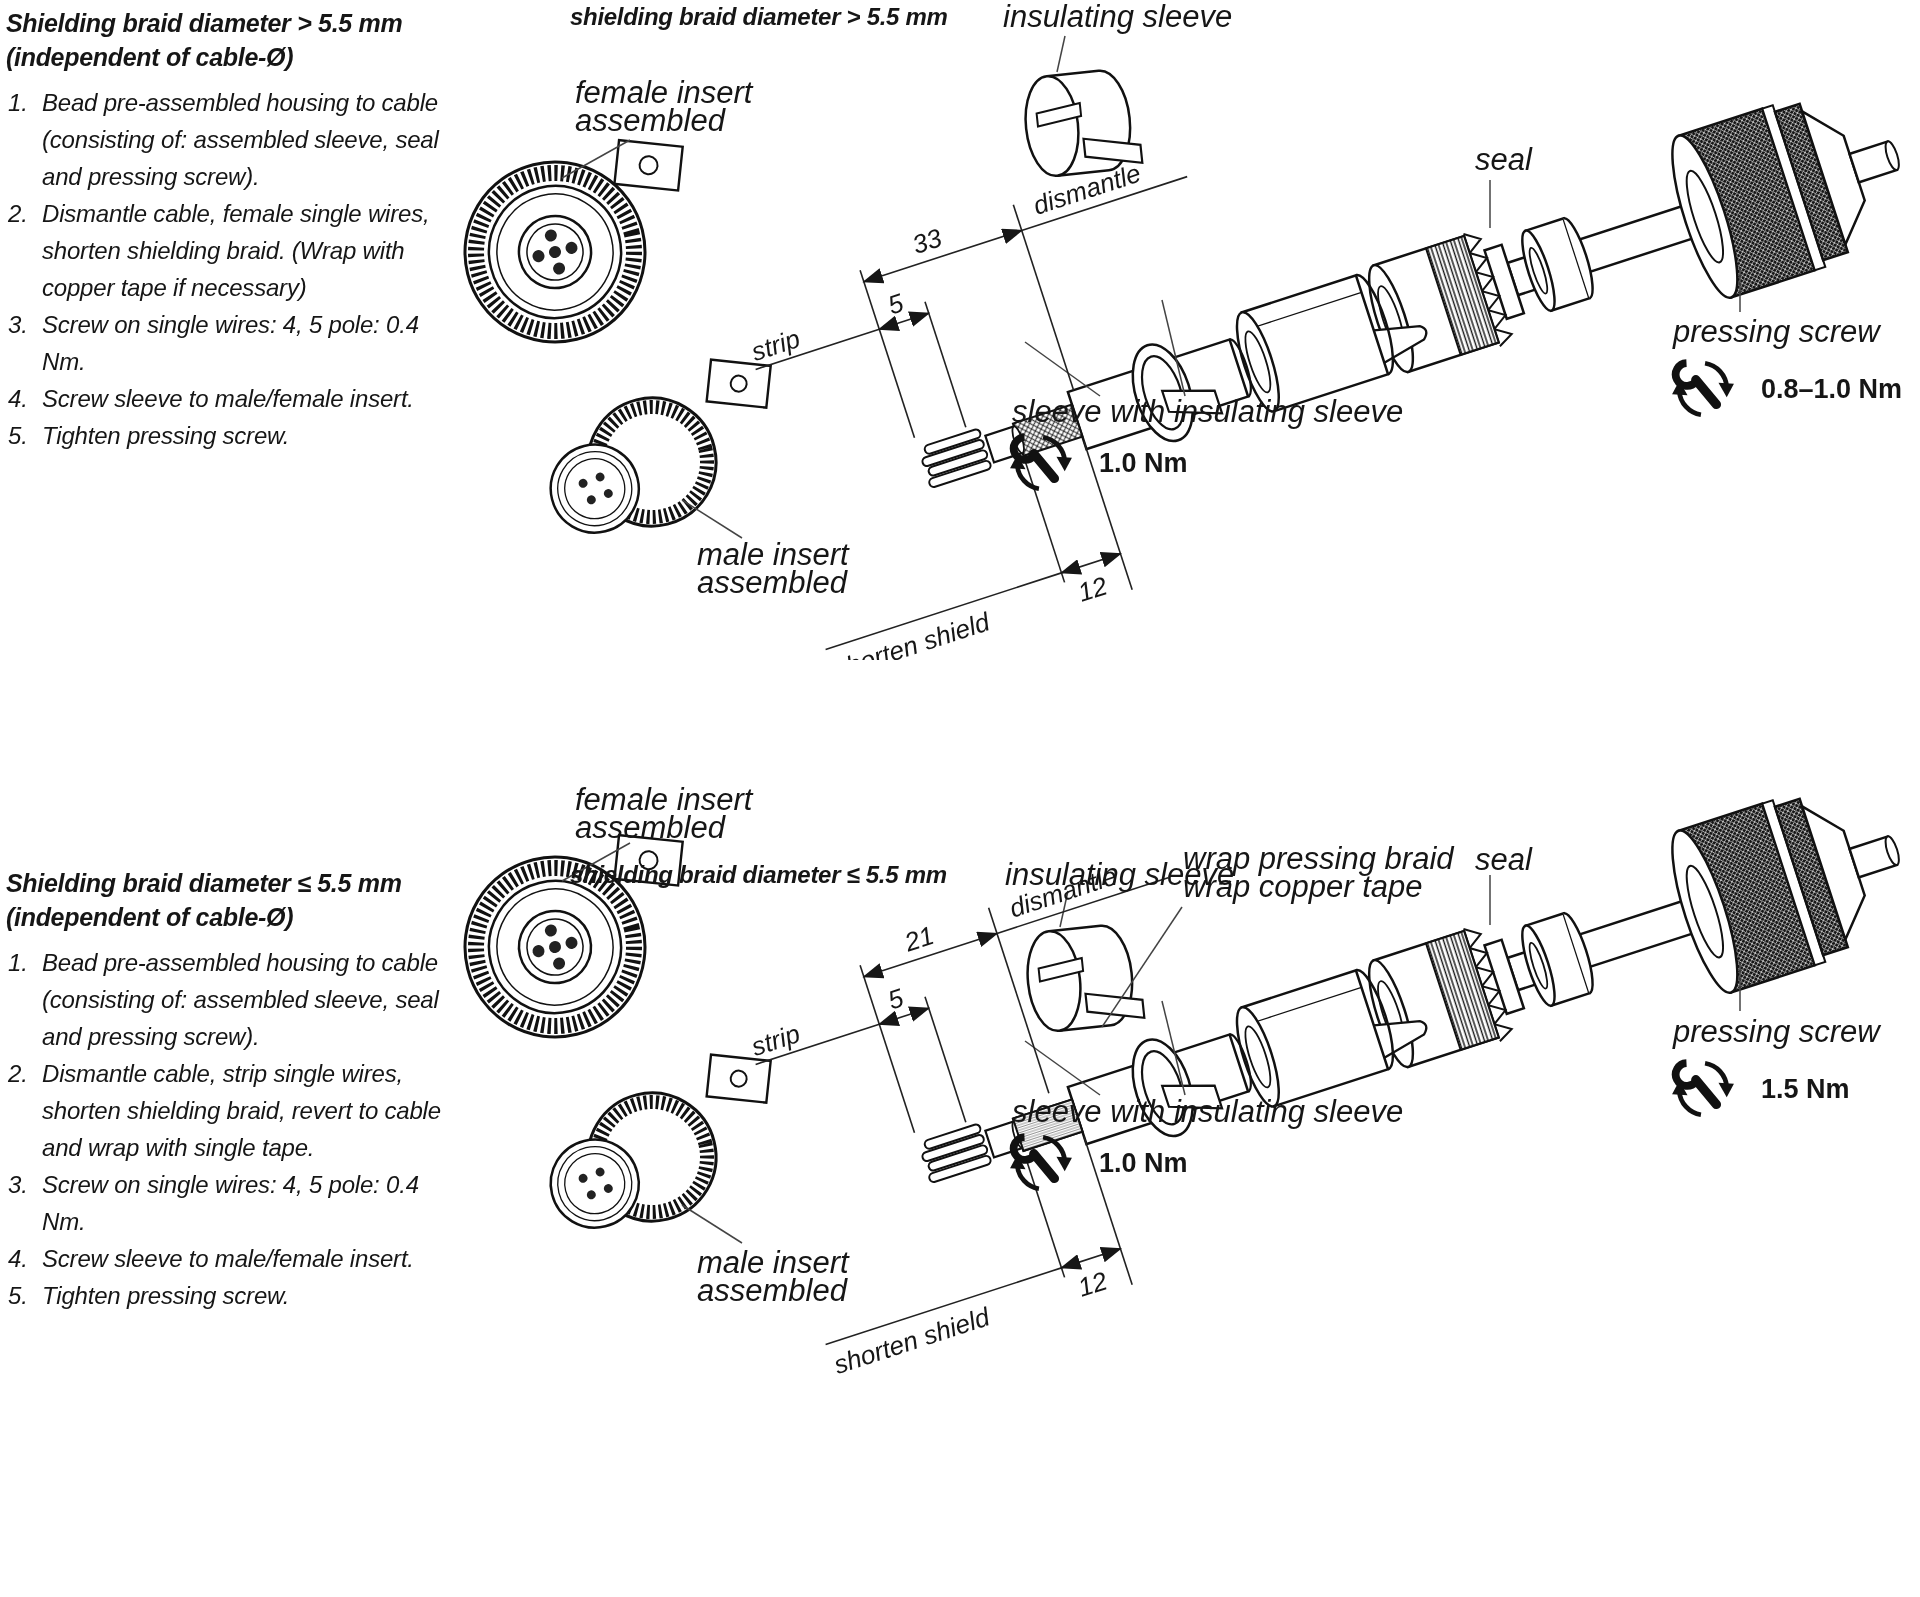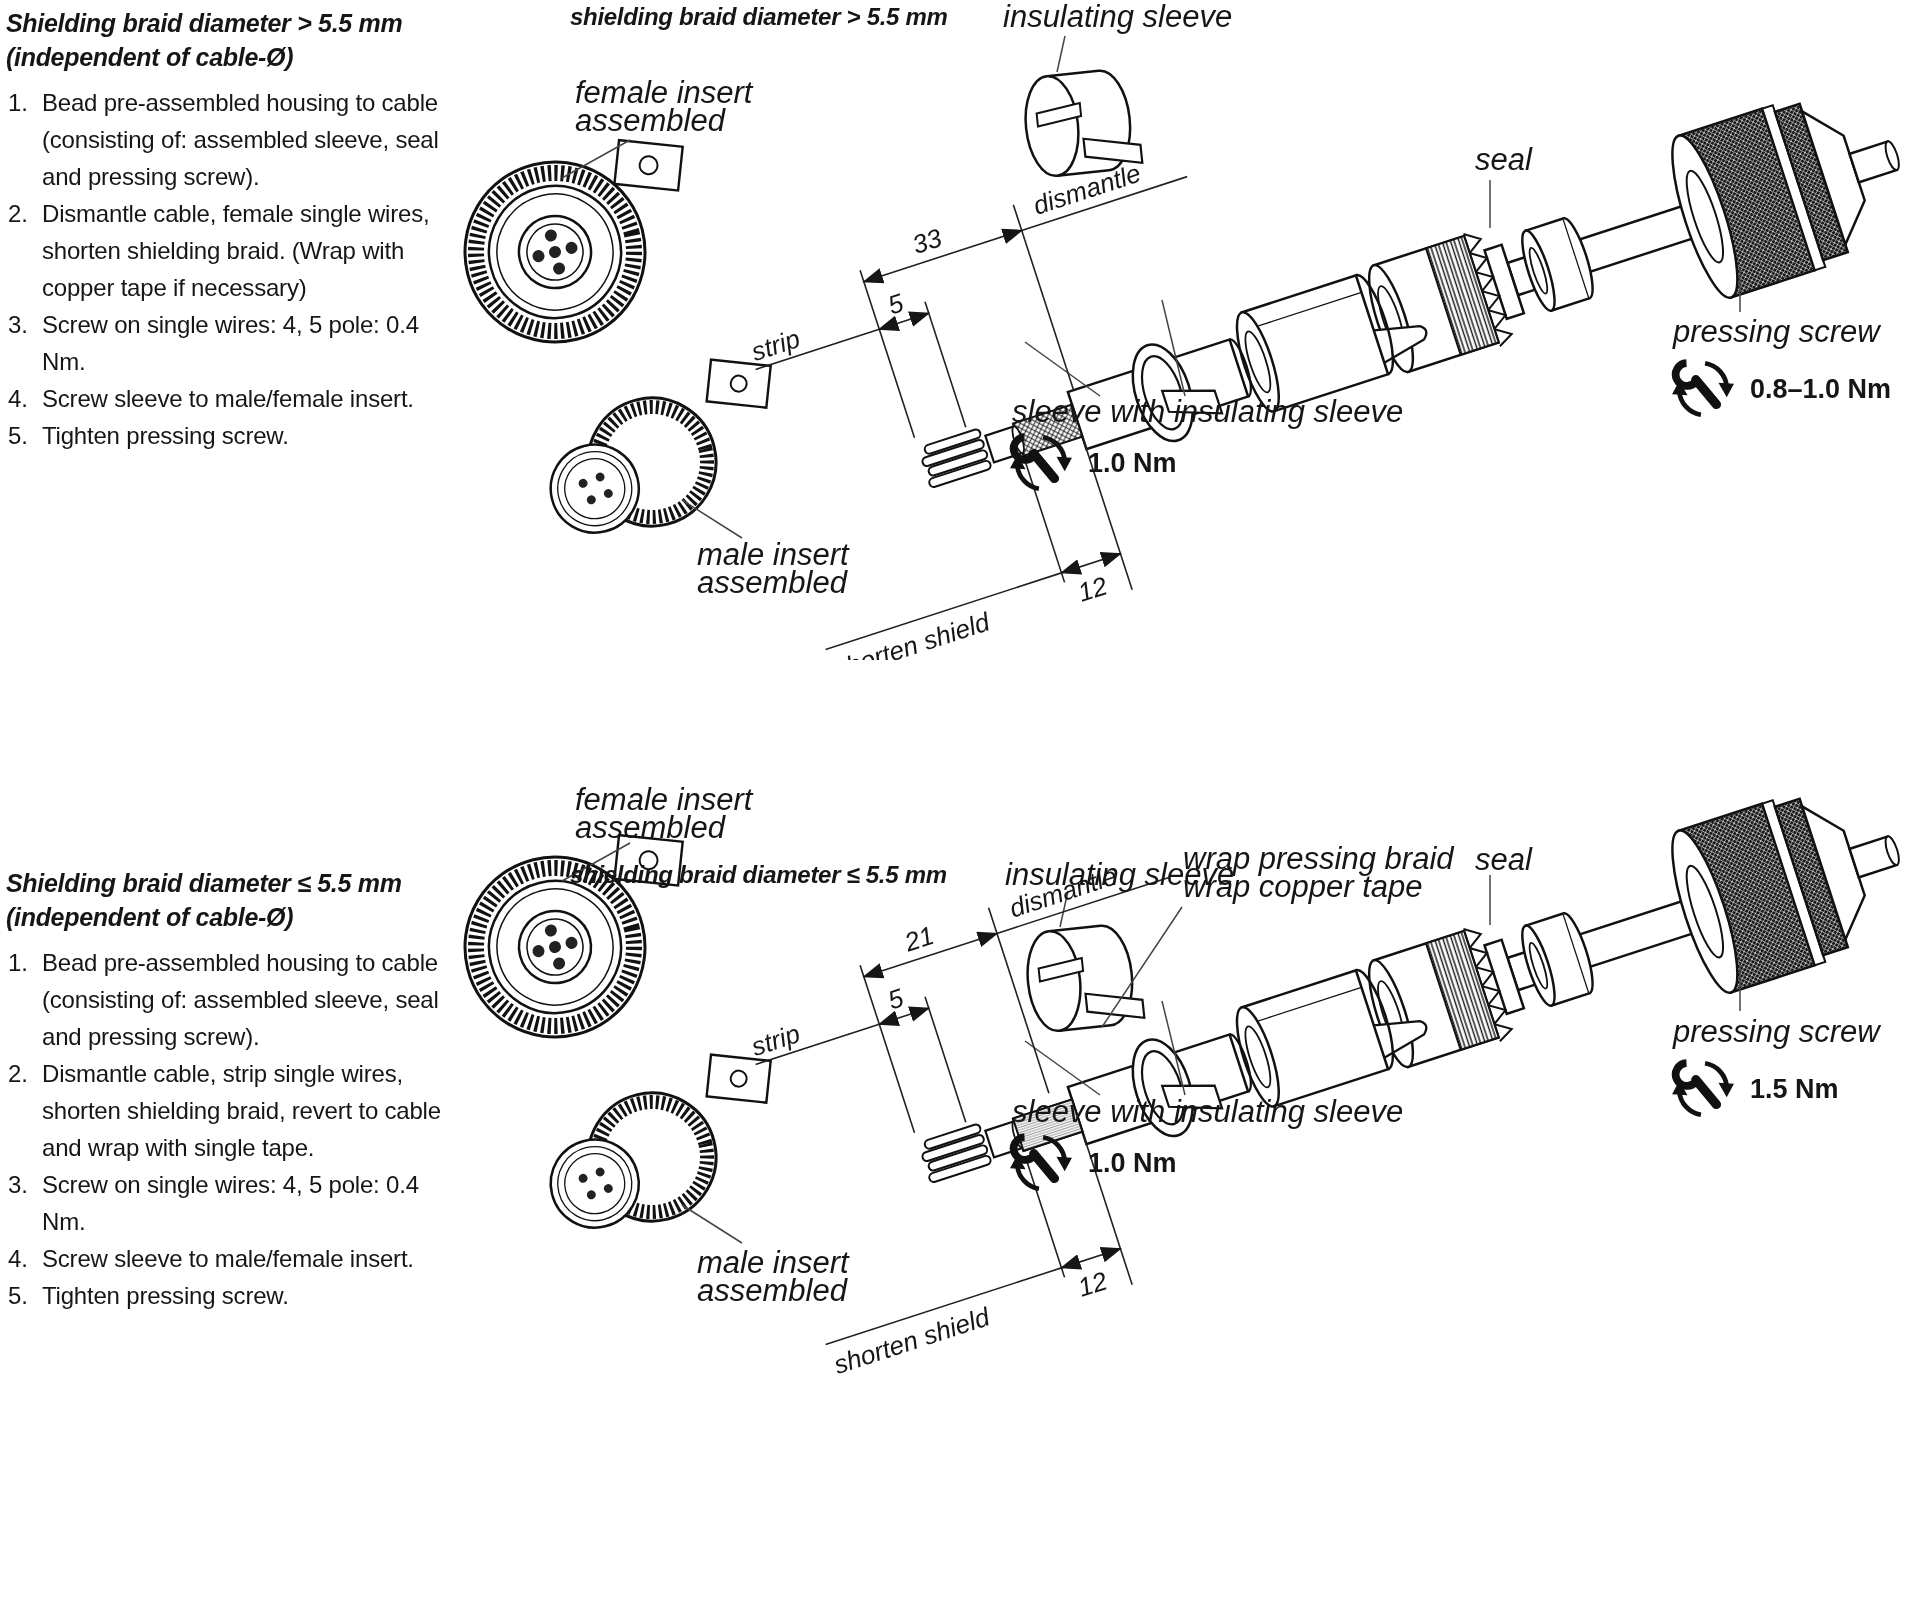--- a/index.html
+++ b/index.html
@@ -2,29 +2,29 @@
 <html><head>
 <meta charset="utf-8">
 <style>
   html,body{margin:0;padding:0;background:#fff;}
   body{width:1920px;height:1597px;position:relative;overflow:hidden;
        font-family:"Liberation Sans",sans-serif;color:#161616;}
   .textcol{position:absolute;width:438px;}
   .hgroup{font-weight:bold;font-style:italic;font-size:25px;line-height:34px;
           letter-spacing:-0.3px;white-space:nowrap;}
   ol.steps{margin:10px 0 0 0;padding:0;list-style:none;counter-reset:step;
-           font-size:24px;line-height:37px;letter-spacing:-0.2px;}
+           font-style:italic;font-size:24px;line-height:37px;letter-spacing:-0.2px;}
   ol.steps li{counter-increment:step;position:relative;padding-left:36px;margin:0;}
   ol.steps li::before{content:counter(step) ".";position:absolute;left:2px;top:0;}
   .dsvg{position:absolute;left:440px;width:1480px;}
   .dlabel{position:absolute;font-style:italic;font-size:31px;line-height:28px;
           color:#161616;white-space:nowrap;}
   .dtitle{position:absolute;font-weight:bold;font-style:italic;font-size:24px;
           white-space:nowrap;letter-spacing:-0.3px;}
-  .torque{position:absolute;display:flex;align-items:center;gap:14px;}
+  .torque{position:absolute;display:flex;align-items:center;gap:25px;}
   .torque .tval{font-weight:bold;font-size:27px;white-space:nowrap;}
   .ticon{width:66px;height:62px;flex:0 0 auto;}
   svg text.dim{font-family:"Liberation Sans",sans-serif;font-style:italic;
                font-size:26px;fill:#161616;}
 </style>
 </head>
 <body>
 
 <svg width="0" height="0" style="position:absolute">
   <defs>

